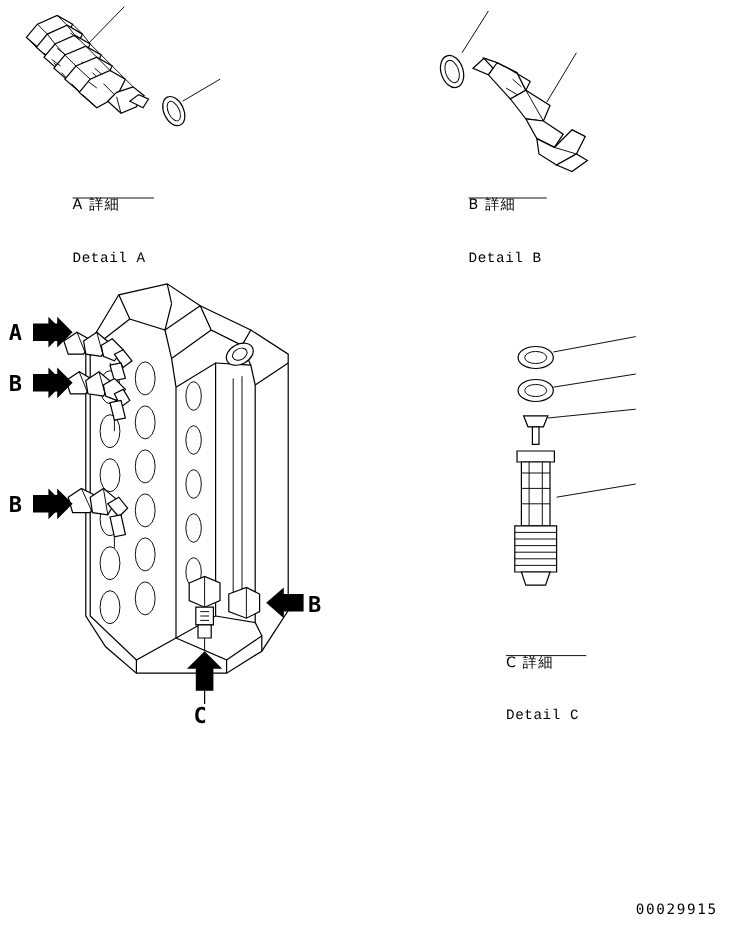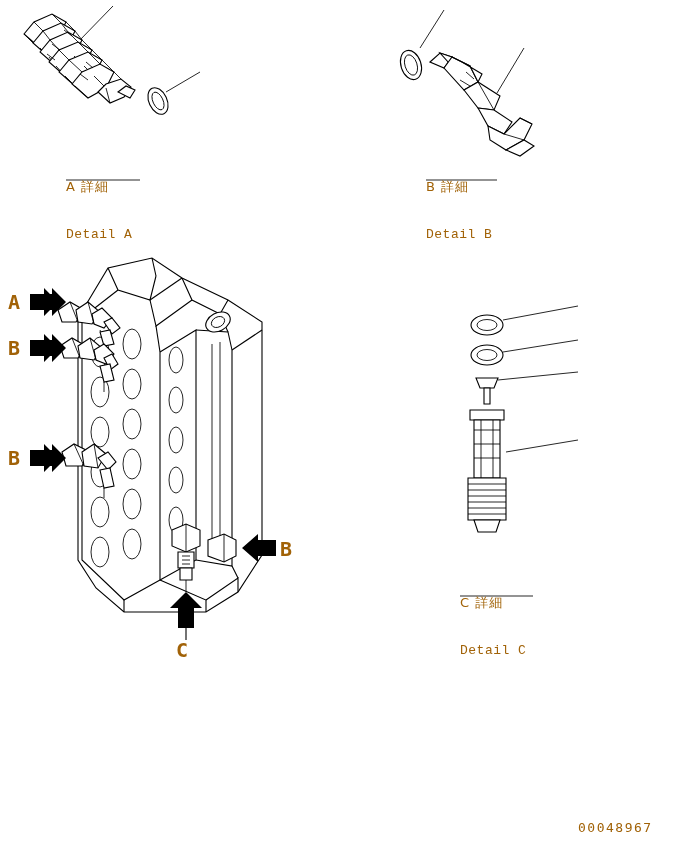--- a/index.html
+++ b/index.html
@@ -17,21 +17,21 @@
   }
   .svg-layer {
     position: absolute;
     left: 0;
     top: 0;
     width: 682px;
     height: 847px;
   }
   .lbl {
     position: absolute;
-    color: #a16207;
+    color: #000000;
     white-space: pre;
     line-height: 1.25;
   }
   .detail-caption {
     font-family: "DejaVu Sans Mono", monospace;
     font-size: 13px;
     letter-spacing: 0.5px;
   }
   .detail-caption .jp {
     display: block;
@@ -288,15 +288,15 @@
     <span class="jp">C 詳細</span>
     <span class="en">Detail C</span>
   </div>
 
   <div class="lbl callout" style="left:8px; top:290px;">A</div>
   <div class="lbl callout" style="left:8px; top:336px;">B</div>
   <div class="lbl callout" style="left:8px; top:446px;">B</div>
   <div class="lbl callout" style="left:280px; top:537px;">B</div>
   <div class="lbl callout" style="left:176px; top:638px;">C</div>
 
-  <div class="lbl partnum" style="left:578px; top:820px;">00048967</div>
+  <div class="lbl partnum" style="left:578px; top:820px;">00029915</div>
 
 </div>
 
 </body></html>

